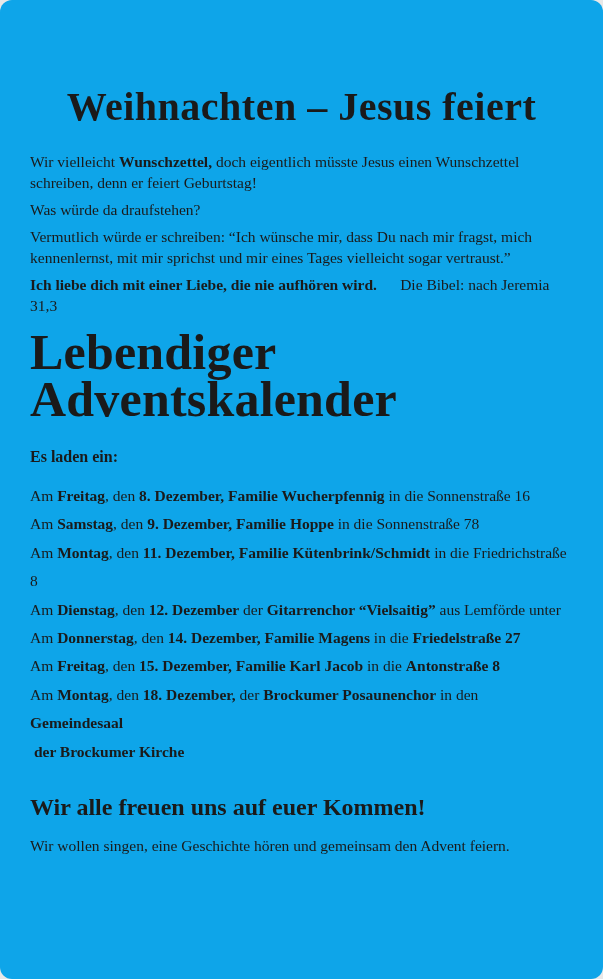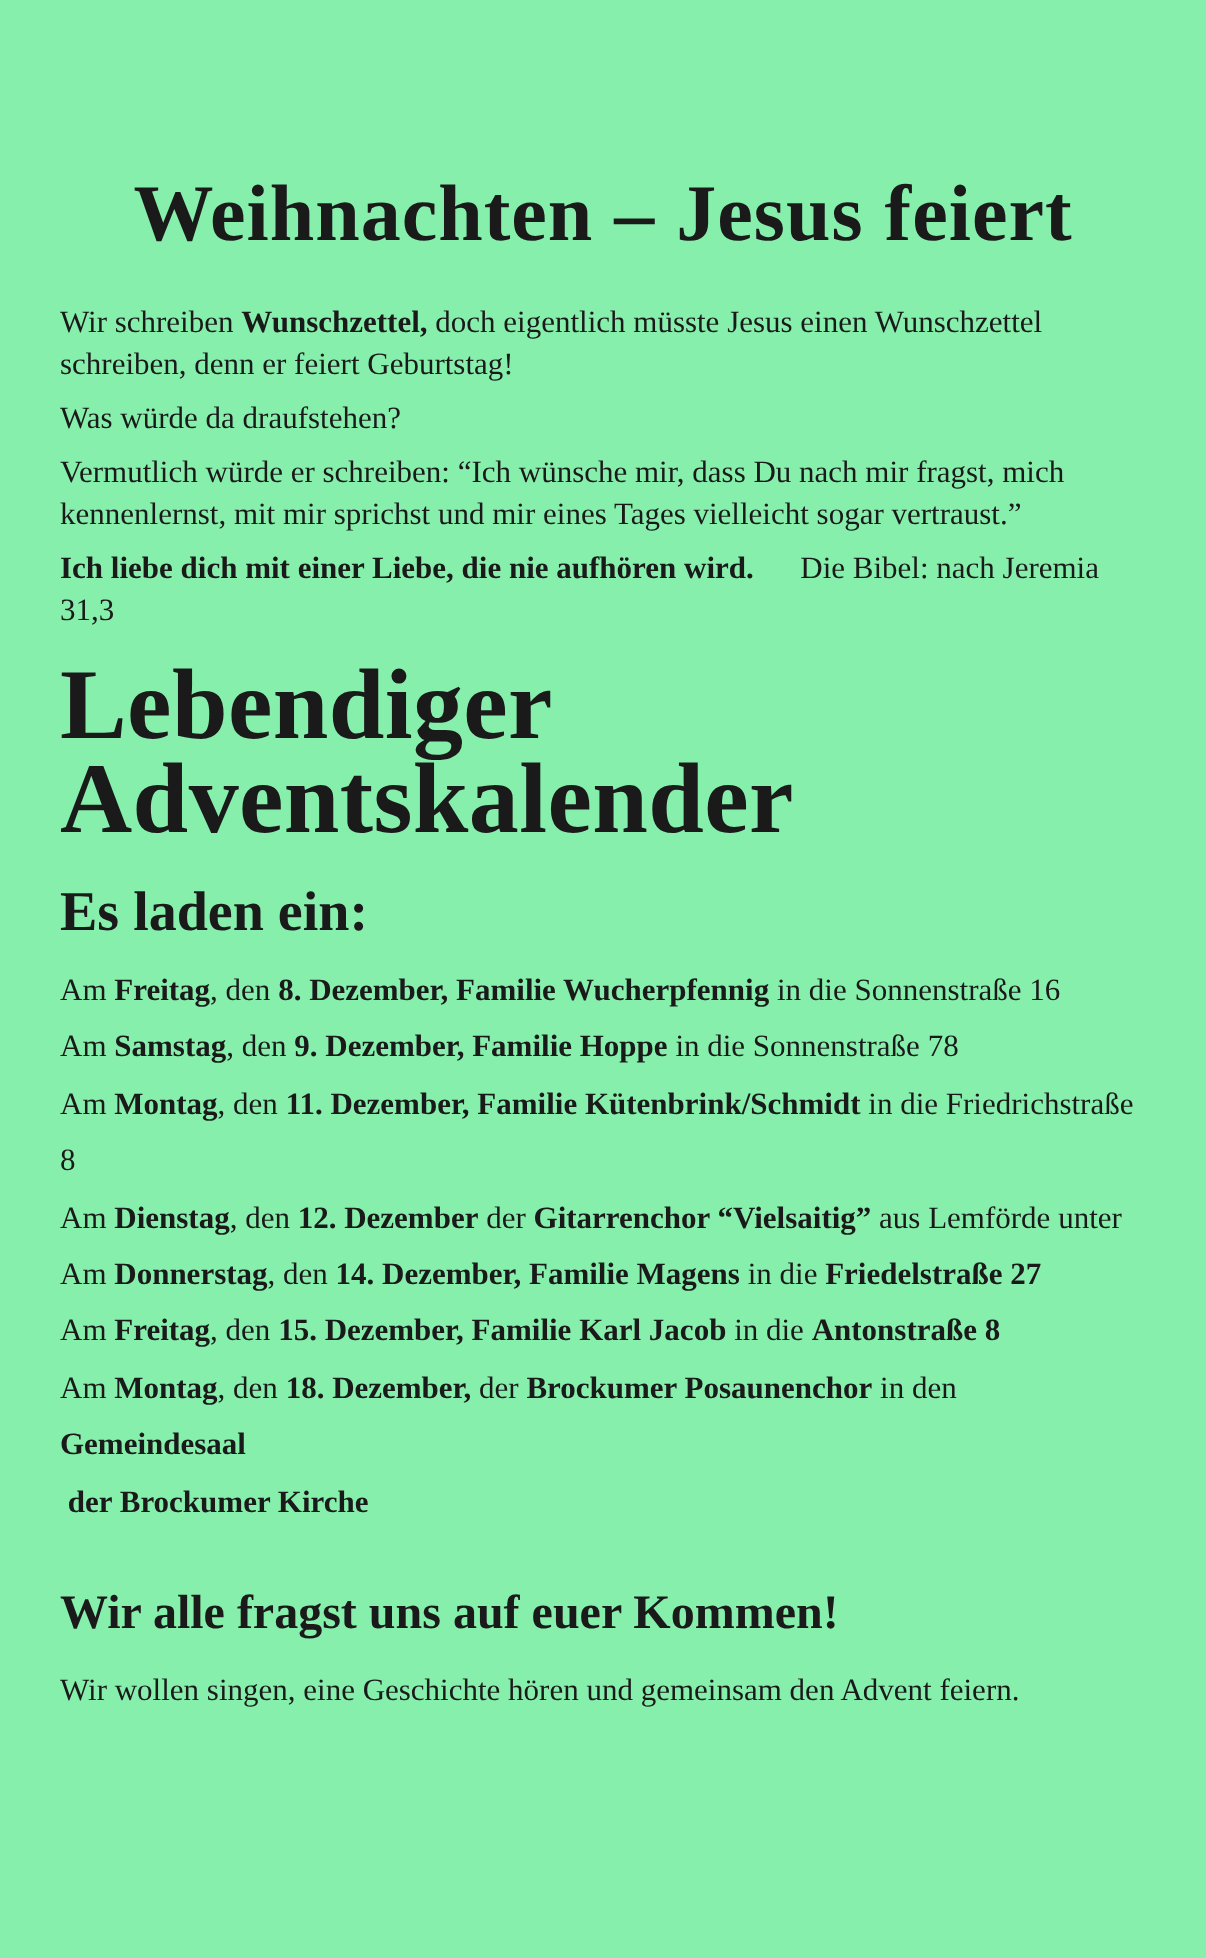--- a/index.html
+++ b/index.html
@@ -1,26 +1,27 @@
 <!DOCTYPE html>
 <html lang="de"><head>
 <meta charset="utf-8">
 <style>
   html, body { margin: 0; padding: 0; background: #e8e8e8; }
   .page {
     position: relative;
     width: 603px;
     height: 979px;
     margin: 0 auto;
-    background: #86efac;
+    background: #0ea5e9;
     color: #1a1a1a;
     font-family: "Liberation Serif", "DejaVu Serif", serif;
     box-sizing: border-box;
     padding: 78px 30px 0 30px;
     overflow: hidden;
+    border-radius: 12px;
   }
   .b { font-weight: bold; }
   p { white-space: pre-wrap; }
 
   .h1 {
     font-size: 40px;
     font-weight: bold;
     line-height: 57px;
     text-align: center;
     letter-spacing: 0.5px;
@@ -32,21 +33,21 @@
   }
   .intro-block { margin-top: 16px; }
   .h2 {
     font-size: 50px;
     font-weight: bold;
     line-height: 47px;
     margin-top: 13px;
     letter-spacing: 0.2px;
   }
   .h-sub {
-    font-size: 28px;
+    font-size: 16px;
     font-weight: bold;
     line-height: 24px;
     margin-top: 22px;
   }
   .entries { margin-top: 13px; }
   .entry {
     font-size: 15.5px;
     line-height: 28.4px;
     margin: 0;
   }
@@ -65,21 +66,21 @@
 </head>
 <body>
 
 <div class="page">
 
   <div class="h1">
     <div>Weihnachten – Jesus feiert</div>
   </div>
 
   <div class="intro-block">
-    <p class="intro-p"><span>Wir schreiben </span><span class="b">Wunschzettel,</span><span> doch eigentlich müsste Jesus einen Wunschzettel schreiben, denn er feiert Geburtstag!</span></p>
+    <p class="intro-p"><span>Wir vielleicht </span><span class="b">Wunschzettel,</span><span> doch eigentlich müsste Jesus einen Wunschzettel schreiben, denn er feiert Geburtstag!</span></p>
     <p class="intro-p"><span>Was würde da draufstehen?</span></p>
     <p class="intro-p"><span>Vermutlich würde er schreiben: “Ich wünsche mir, dass Du nach mir fragst, mich kennenlernst, mit mir sprichst und mir eines Tages vielleicht sogar vertraust.”</span></p>
     <p class="intro-p"><span class="b">Ich liebe dich mit einer Liebe, die nie aufhören wird.</span><span>&nbsp;&nbsp;&nbsp;&nbsp;&nbsp; Die Bibel: nach Jeremia 31,3</span></p>
   </div>
 
   <div class="h2">
     <div>Lebendiger Adventskalender</div>
   </div>
 
   <div class="h-sub">Es laden ein:</div>
@@ -88,17 +89,17 @@
     <p class="entry"><span>Am </span><span class="b">Freitag</span><span>, den </span><span class="b">8. Dezember, Familie Wucherpfennig</span><span> in die Sonnenstraße 16</span></p>
     <p class="entry"><span>Am </span><span class="b">Samstag</span><span>, den </span><span class="b">9. Dezember, Familie Hoppe</span><span> in die Sonnenstraße 78</span></p>
     <p class="entry"><span>Am </span><span class="b">Montag</span><span>, den </span><span class="b">11. Dezember, Familie Kütenbrink/Schmidt</span><span> in die Friedrichstraße 8</span></p>
     <p class="entry"><span>Am </span><span class="b">Dienstag</span><span>, den </span><span class="b">12. Dezember</span><span> der </span><span class="b">Gitarrenchor “Vielsaitig”</span><span> aus Lemförde unter</span></p>
     <p class="entry"><span>Am </span><span class="b">Donnerstag</span><span>, den </span><span class="b">14. Dezember, Familie Magens</span><span> in die </span><span class="b">Friedelstraße 27</span></p>
     <p class="entry"><span>Am </span><span class="b">Freitag</span><span>, den </span><span class="b">15. Dezember, Familie Karl Jacob</span><span> in die </span><span class="b">Antonstraße 8</span></p>
     <p class="entry"><span>Am </span><span class="b">Montag</span><span>, den </span><span class="b">18. Dezember,</span><span> der </span><span class="b">Brockumer Posaunenchor</span><span> in den </span><span class="b">Gemeindesaal</span></p>
     <p class="entry"><span class="b"> der Brockumer Kirche</span></p>
   </div>
 
-  <div class="h3">Wir alle fragst uns auf euer Kommen!</div>
+  <div class="h3">Wir alle freuen uns auf euer Kommen!</div>
 
   <p class="outro-p"><span>Wir wollen singen, eine Geschichte hören und gemeinsam den Advent feiern.</span></p>
 
 </div>
 
 </body></html>

